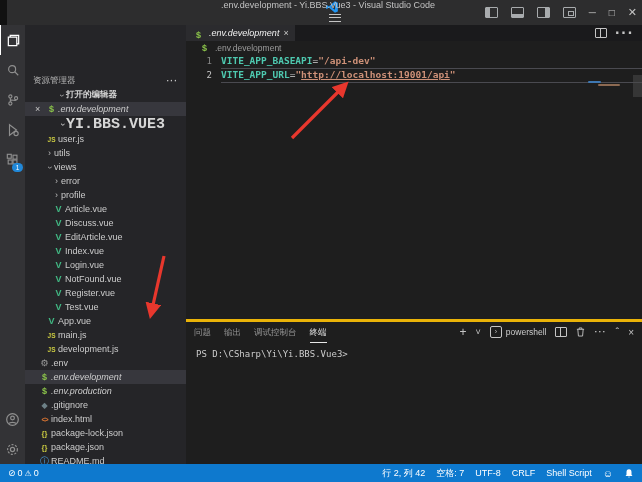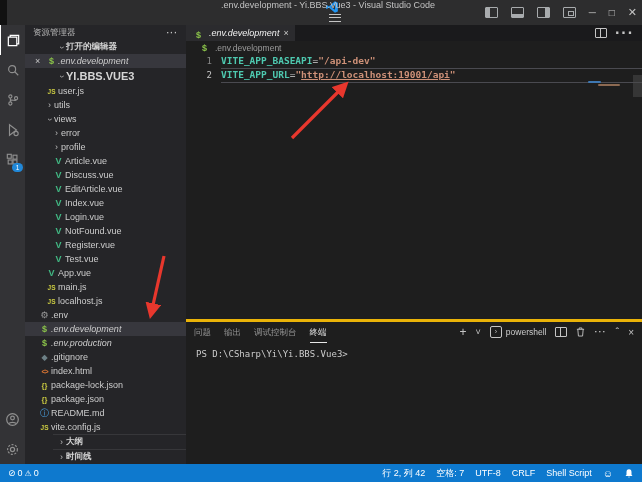--- a/index.html
+++ b/index.html
@@ -31,25 +31,25 @@
   .ab-item.active{border-left:1.5px solid #fff;}
   .ab-item svg{stroke:#8f8f8f;fill:none;stroke-width:1.3;}
   .ab-item.active svg{stroke:#fff;}
   .ab-badge{position:absolute;right:2px;bottom:3px;min-width:9px;height:9px;border-radius:5px;background:#2188d8;
             color:#fff;font-size:6.5px;line-height:9px;text-align:center;padding:0 1px;}
   .ab-spacer{flex:1;}
 
   
   #sidebar{position:absolute;left:25px;top:25px;width:161px;height:439px;background:#252528;
            display:flex;flex-direction:column;font-size:9px;}
-  .sb-title{height:15px;display:flex;align-items:center;padding:0 8px;color:#b8b8b8;font-size:8.5px;flex:none;}
+  .sb-title{height:15px;display:flex;align-items:center;padding:0 8px;color:#b8b8b8;font-size:8.5px;flex:none;margin-top:48px;}
   .sb-title .grow{flex:1;}
   .dots::before{content:"···";letter-spacing:1px;color:#c5c5c5;font-weight:bold;}
   .sec{height:14px;display:flex;align-items:center;font-weight:bold;color:#d6d6d6;font-size:8.5px;flex:none;padding-left:4px;margin-left:28px;}
-  .sec.tall{height:16px;font-size:11px;}
+  .sec.tall{height:16px;font-size:15px;font-family:Liberation Mono, monospace;}
   .sec.bordered{border-top:1px solid #37373a;}
   .chev{display:inline-block;width:9px;flex:none;color:#bcbcbc;font-size:9px;line-height:9px;text-align:center;font-weight:normal;}
   .chev::before{content:"›";}
   .chev.open{transform:rotate(90deg);}
   .oe-item{height:14px;display:flex;align-items:center;background:#37373d;padding-left:10px;flex:none;}
   .xicon{width:10px;color:#c8c8c8;font-size:9px;flex:none;}
   .xicon::before{content:"×";}
   .tree{flex:none;}
   .trow{height:14px;display:flex;align-items:center;color:#cccccc;}
   .i0{padding-left:13px;} .i1{padding-left:20px;} .i2{padding-left:27px;}
@@ -271,21 +271,21 @@
     <div class="trow i1">
         <span class="fi fi-vue"></span>
         <span class="lbl">App.vue</span>
       </div>
     <div class="trow i1">
         <span class="fi fi-js"></span>
         <span class="lbl">main.js</span>
       </div>
     <div class="trow i1">
         <span class="fi fi-js"></span>
-        <span class="lbl">localhost.js</span>
+        <span class="lbl">development.js</span>
       </div>
     <div class="trow i0">
         <span class="fi fi-gear"></span>
         <span class="lbl">.env</span>
       </div>
     <div class="trow i0 sel">
         <span class="fi fi-dollar"></span>
         <span class="lbl ital">.env.development</span>
       </div>
     <div class="trow i0">

